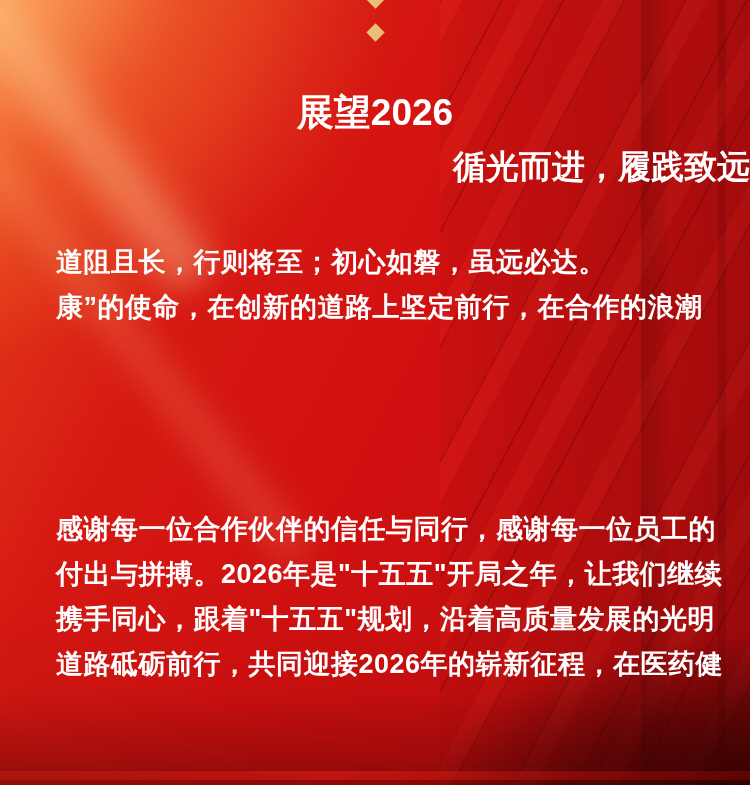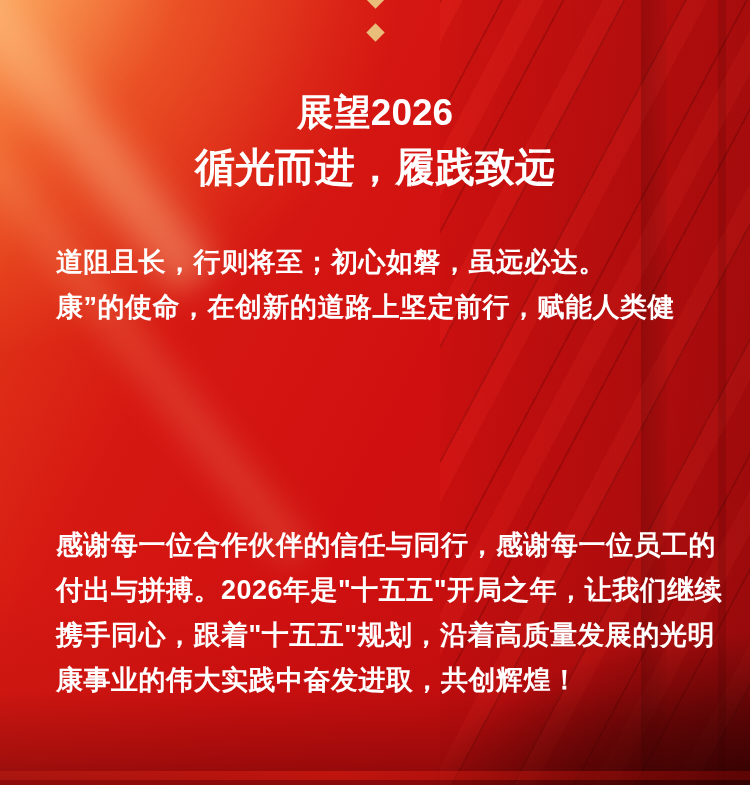--- a/index.html
+++ b/index.html
@@ -38,26 +38,26 @@
     background:linear-gradient(90deg,rgba(255,60,35,0.18) 0%,rgba(255,35,20,0.42) 45%,
       rgba(150,8,8,0.40) 100%);}
 
   .diamond{position:absolute;width:13px;height:13px;background:var(--gold);transform:rotate(45deg);}
   .diamond-top{left:369px;top:-7px;}
   .diamond-full{left:369px;top:26px;}
 
   .title,.subtitle{position:absolute;left:0;width:100%;text-align:center;
     color:var(--text-white);font-weight:700;white-space:nowrap;}
   .title{top:93px;font-size:37px;line-height:40px;}
-  .subtitle{top:147px;font-size:40px;line-height:40px;}
+  .subtitle{top:147px;font-size:33px;line-height:40px;text-align:right;}
 
   .para{position:absolute;left:56px;color:var(--text-white);font-weight:700;
     font-size:27px;line-height:45px;white-space:nowrap;letter-spacing:0.5px;}
   .para-1{top:240px;}
-  .para-2{top:507px;margin-top:16px;}
+  .para-2{top:507px;}
 </style>
 </head>
 <body>
 
 <div class="canvas">
   <div class="bg-base"></div>
   <div class="bg-glow"></div>
   <div class="bg-streak streak-1"></div>
   <div class="bg-streak streak-2"></div>
   <div class="bg-arch"></div>
@@ -68,22 +68,22 @@
   <div class="bg-bottom-band"></div>
 
   <div class="diamond diamond-top"></div>
   <div class="diamond diamond-full"></div>
 
   <h1 class="title">展望2026</h1>
   <h2 class="subtitle">循光而进，履践致远</h2>
 
   <div class="para para-1">
     <div class="line">道阻且长，行则将至；初心如磐，虽远必达。</div>
-    <div class="line">康”的使命，在创新的道路上坚定前行，赋能人类健</div>
+    <div class="line">康”的使命，在创新的道路上坚定前行，在合作的浪潮</div>
   </div>
 
   <div class="para para-2">
     <div class="line">感谢每一位合作伙伴的信任与同行，感谢每一位员工的</div>
     <div class="line">付出与拼搏。2026年是"十五五"开局之年，让我们继续</div>
     <div class="line">携手同心，跟着"十五五"规划，沿着高质量发展的光明</div>
-    <div class="line">康事业的伟大实践中奋发进取，共创辉煌！</div>
+    <div class="line">道路砥砺前行，共同迎接2026年的崭新征程，在医药健</div>
   </div>
 </div>
 
 </body></html>

